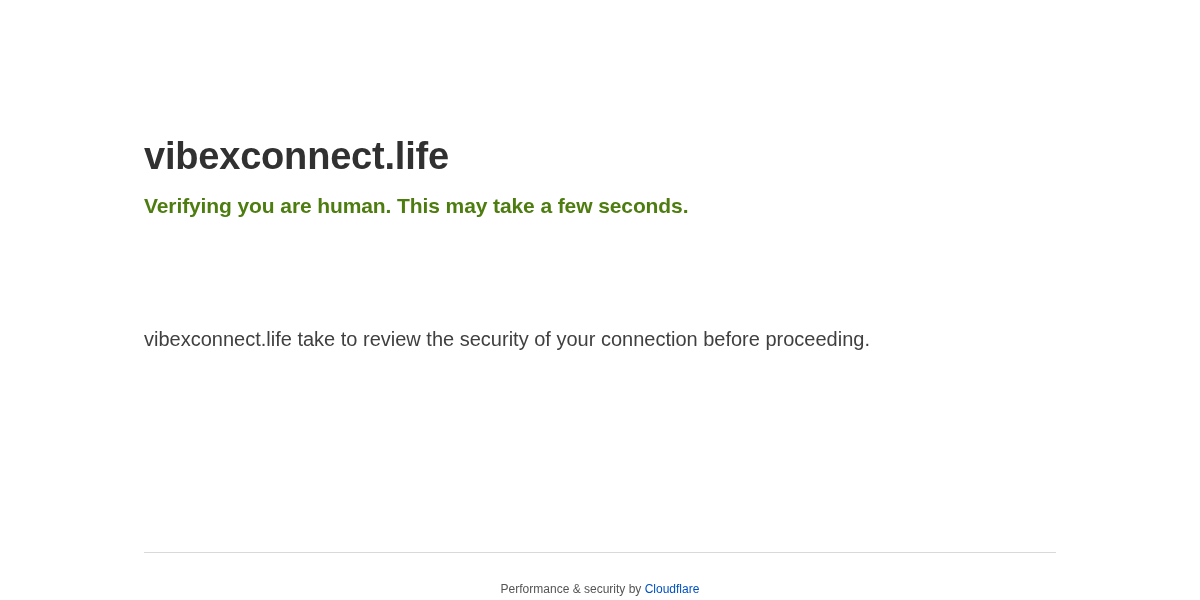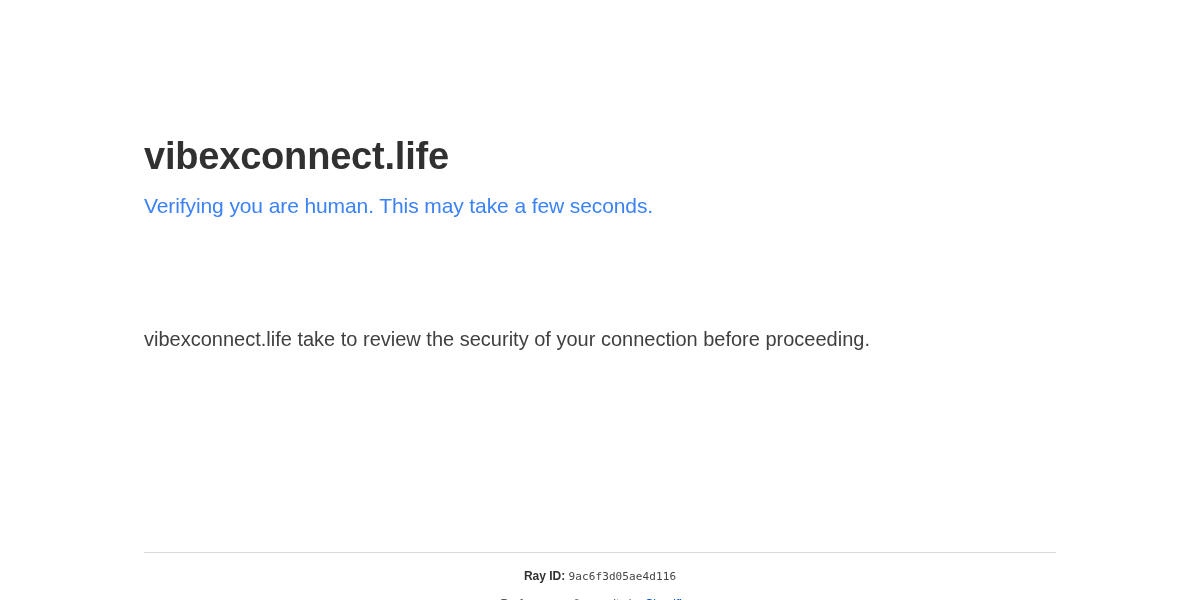--- a/index.html
+++ b/index.html
@@ -42,23 +42,23 @@
     color: #313131;
     white-space: nowrap;
   }
 
   .subtitle {
     position: absolute;
     left: 0;
     top: 192px;
     font-size: 21px;
     line-height: 28px;
-    font-weight: 400;
+    font-weight: 700;
     letter-spacing: -0.1px;
-    color: #3b82f6;
+    color: #4d7c0f;
     white-space: nowrap;
   }
 
   
   .challenge-slot {
     position: absolute;
     left: 0;
     top: 240px;
     width: 320px;
     height: 70px;
@@ -132,24 +132,20 @@
     <h2 class="subtitle">Verifying you are human. This may take a few seconds.</h2>
 
     <div class="challenge-slot"></div>
 
     <p class="body-copy">vibexconnect.life take to review the security of your connection before proceeding.</p>
 
   </div>
 
   <div class="footer">
 
-    <div class="ray-line">
-      <span class="ray-label">Ray ID:</span>
-      <span class="ray-value">9ac6f3d05ae4d116</span>
-    </div>
 
     <div class="attrib-line">
       <span>Performance &amp; security by</span>
       <a href="#" class="attrib-link">Cloudflare</a>
     </div>
 
   </div>
 
 </div>
 

